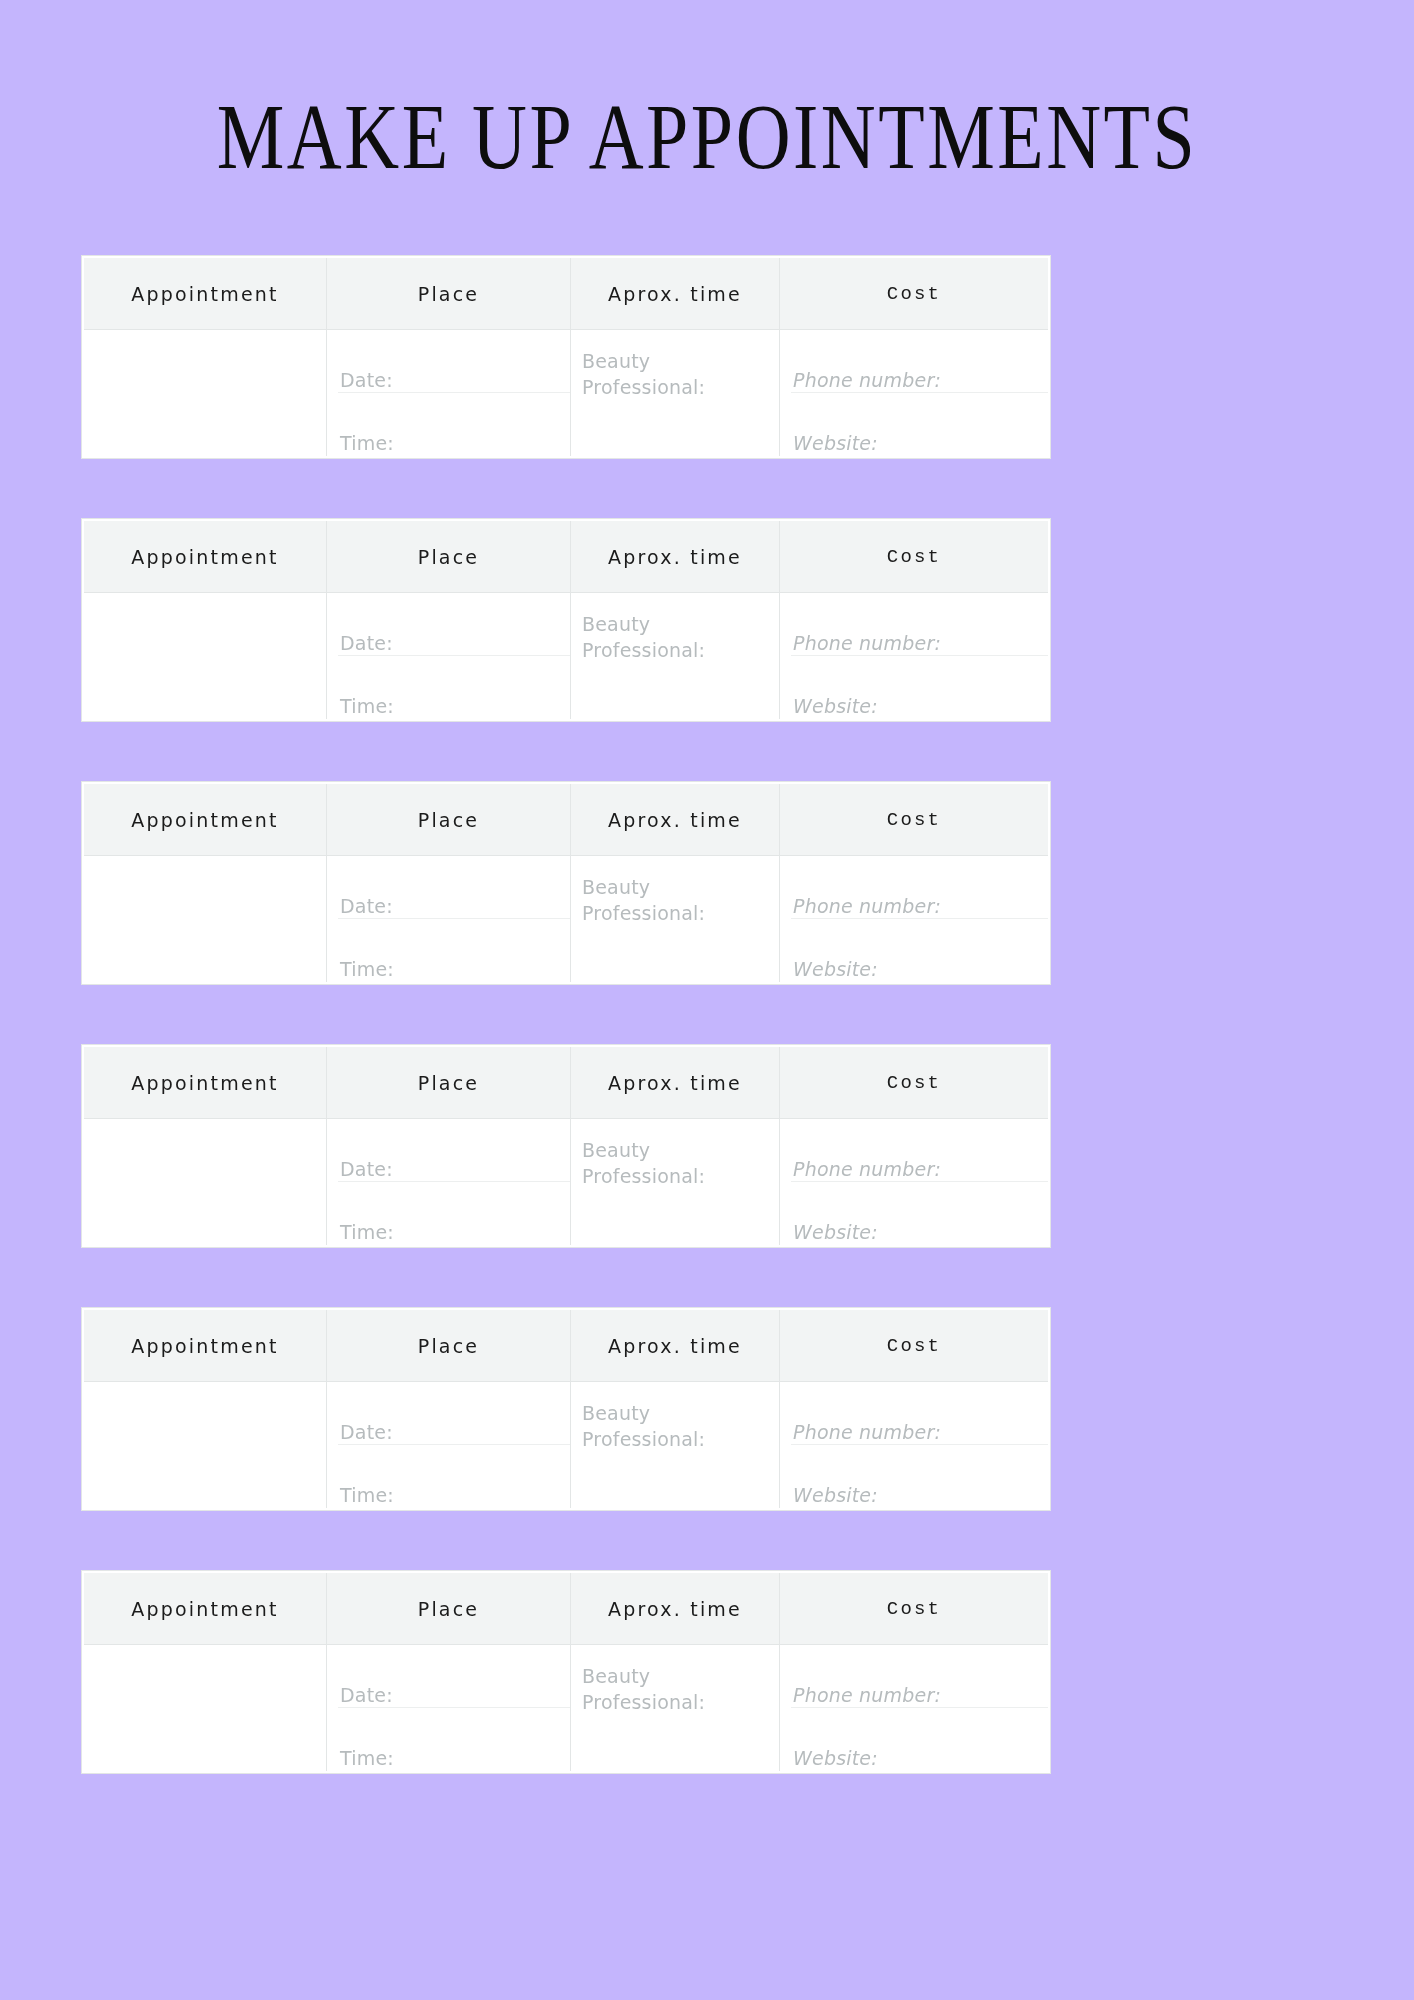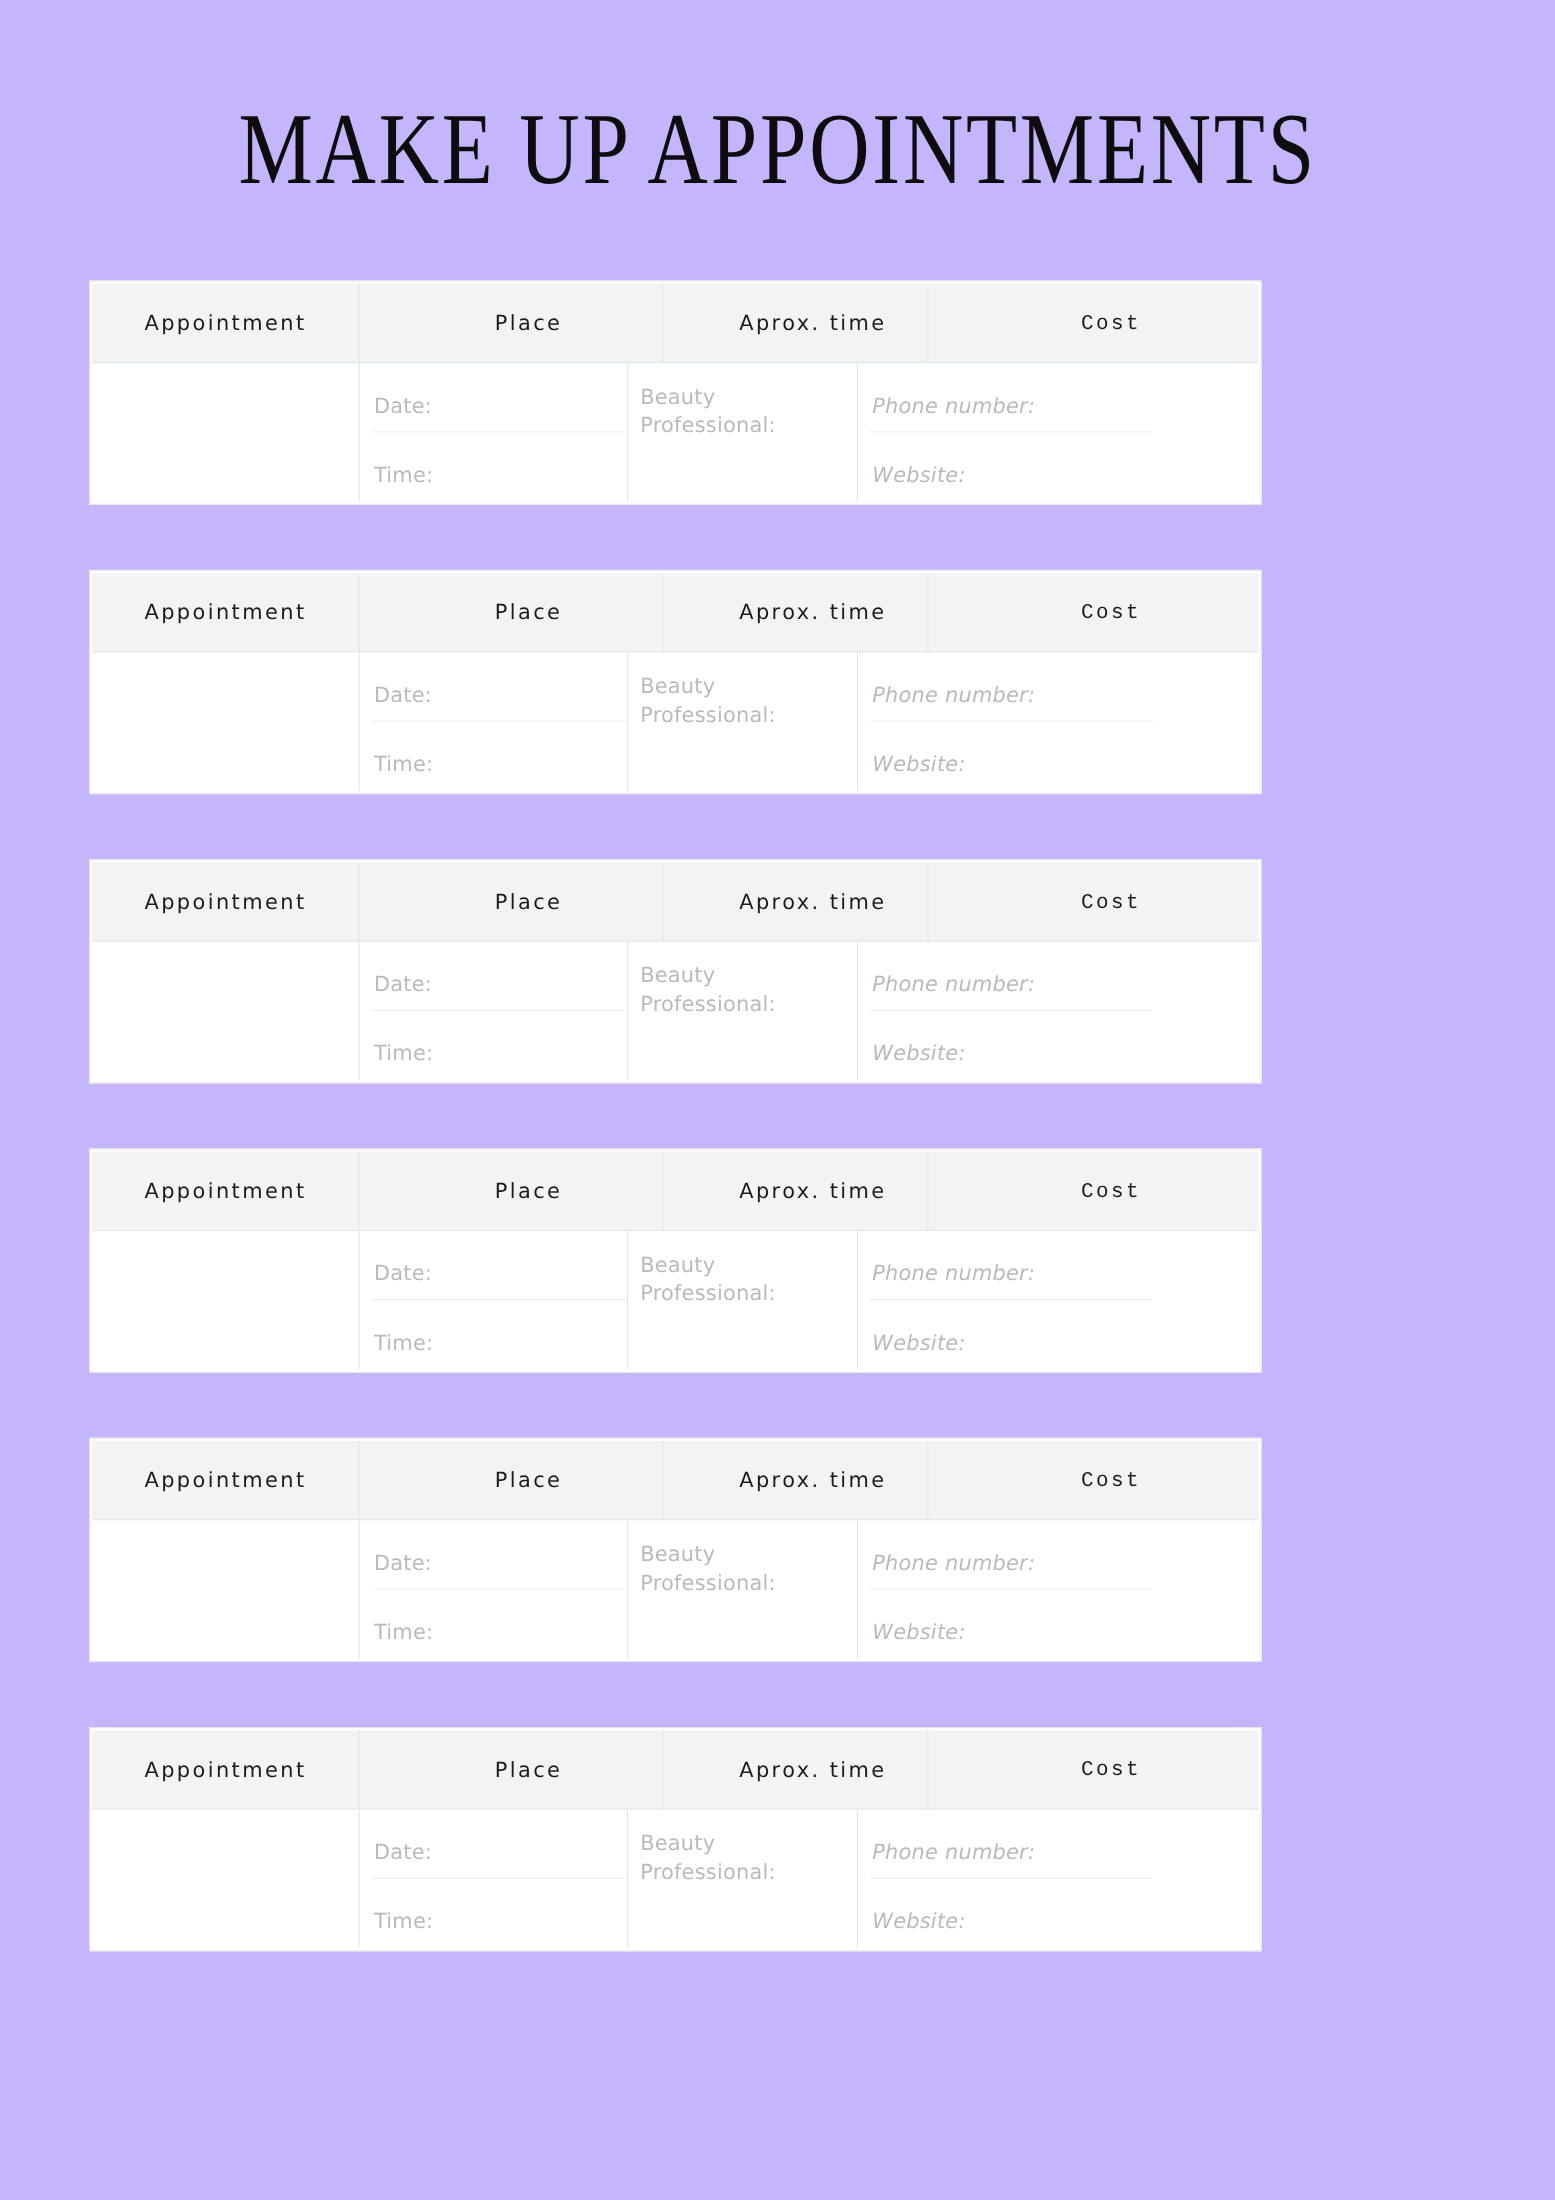--- a/index.html
+++ b/index.html
@@ -56,21 +56,20 @@
     margin-bottom: 59px;
     background: #ffffff;
   }
 
   
   .thead {
     display: flex;
     height: 72px;
     background: #f2f4f4;
     border-bottom: 1px solid #e3e6e6;
-    gap: 32px;
   }
 
   .th {
     display: flex;
     align-items: center;
     justify-content: center;
     font-family: "DejaVu Sans", sans-serif;
     font-size: 19px;
     font-weight: 400;
     letter-spacing: 2.2px;
@@ -99,21 +98,21 @@
   .td:last-child { border-right: none; font-style: italic; }
 
   
   .split {
     display: flex;
     flex-direction: column;
   }
   .subcell {
     flex: 1 1 50%;
     display: flex;
-    align-items: center;
+    align-items: flex-end;
     padding: 15px 0 0 13px;
     position: relative;
   }
   .subcell.first::after {
     content: "";
     position: absolute;
     left: 11px;
     right: 0;
     bottom: 0;
     height: 1px;

